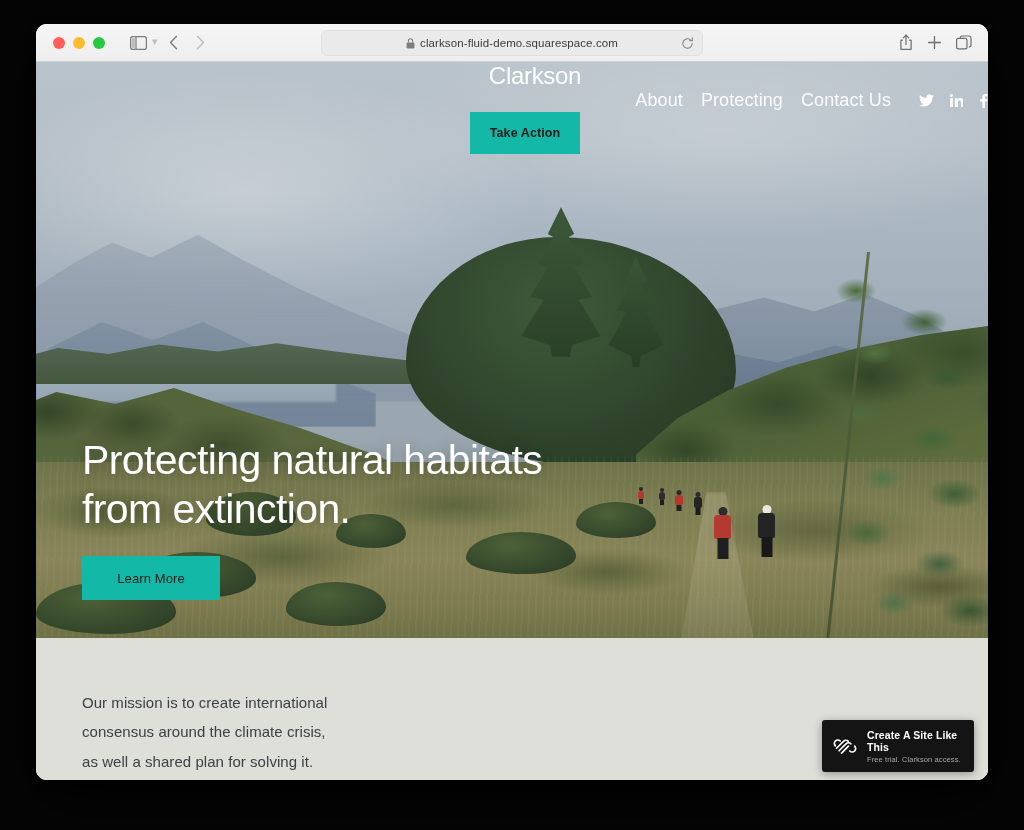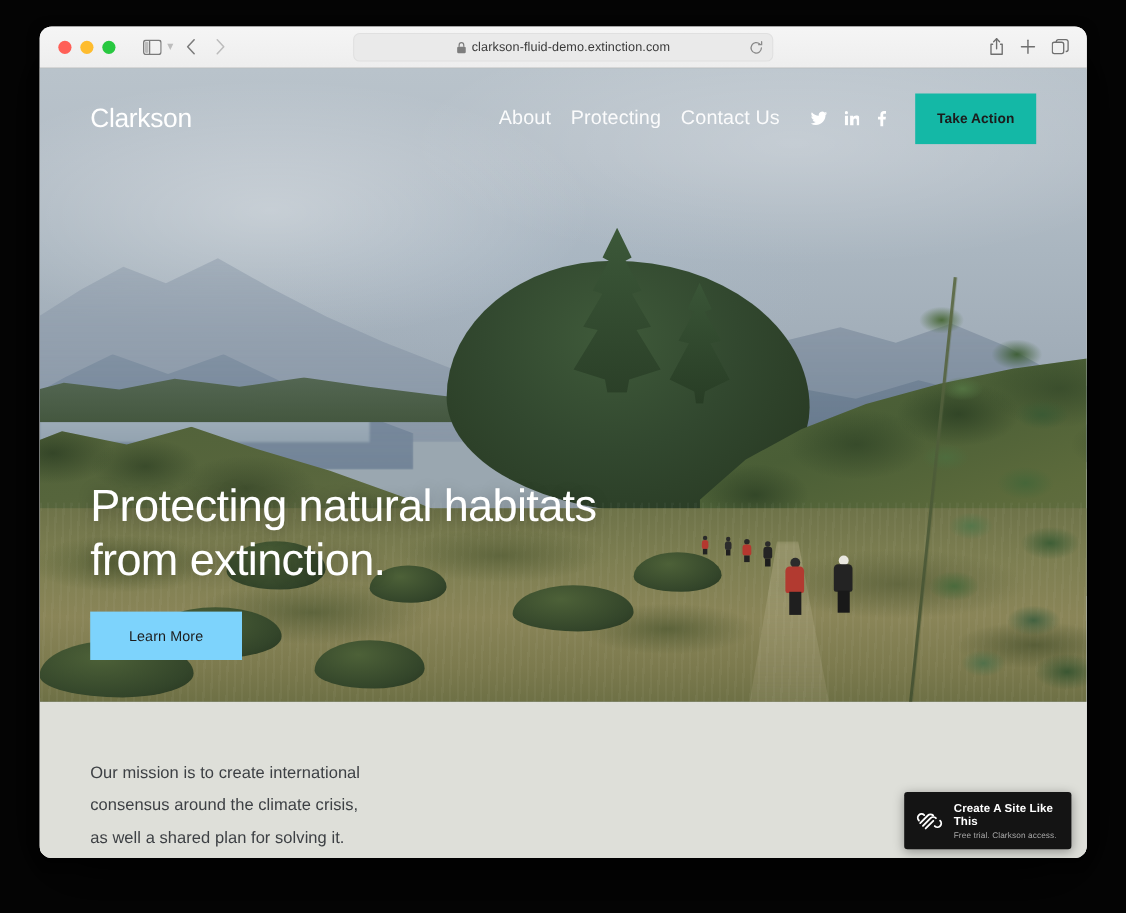--- a/index.html
+++ b/index.html
@@ -271,30 +271,31 @@
     font-weight: 500;
     letter-spacing: -0.6px;
     max-width: 520px;
     text-shadow: 0 1px 14px rgba(0,0,0,.28);
     white-space: pre-line;
   }
   #hero-cta {
     margin-top: 22px;
     display: inline-flex; align-items: center; justify-content: center;
     width: 138px; height: 44px;
-    background: #7dd3fc; color: #1c1c1c;
+    background: #14b8a6; color: #1c1c1c;
     font-size: 13px; font-weight: 500; letter-spacing: .1px;
   }
 
   
   #site-header {
     position: absolute; left: 0; right: 0; top: 0; height: 92px;
     z-index: 6;
     display: flex; align-items: center;
     padding: 0 0 0 46px;
+    flex-direction: column;
   }
   #site-logo {
     color: #ffffff; font-size: 24px; font-weight: 500; letter-spacing: -.3px;
   }
   #site-nav {
     margin-left: auto;
     display: flex; align-items: center; gap: 18px;
     padding-bottom: 1px;
   }
   .nav-link {
@@ -387,21 +388,21 @@
 
       <div id="urlbar-wrap">
         <div id="urlbar">
           <div class="url-inner">
             <span style="display:flex;color:#7d7d7d">
               <svg width="9" height="11" viewBox="0 0 9 11" fill="none" stroke="currentColor" stroke-width="1.1">
                 <rect x="0.6" y="4.4" width="7.8" height="6" rx="1.2" fill="currentColor" stroke="none"></rect>
                 <path d="M2.4 4.4 V2.9 a2.1 2.1 0 0 1 4.2 0 V4.4"></path>
               </svg>
             </span>
-            <span id="url-text">clarkson-fluid-demo.extinction.com</span>
+            <span id="url-text">clarkson-fluid-demo.squarespace.com</span>
           </div>
           <div id="reload-btn">
             <svg width="13" height="13" viewBox="0 0 13 13" fill="none" stroke="currentColor" stroke-width="1.15" stroke-linecap="round">
               <path d="M11.2 6.5a4.7 4.7 0 1 1-1.5-3.45"></path>
               <polyline points="11.4,0.9 11.4,3.6 8.7,3.6"></polyline>
             </svg>
           </div>
         </div>
       </div>
 

